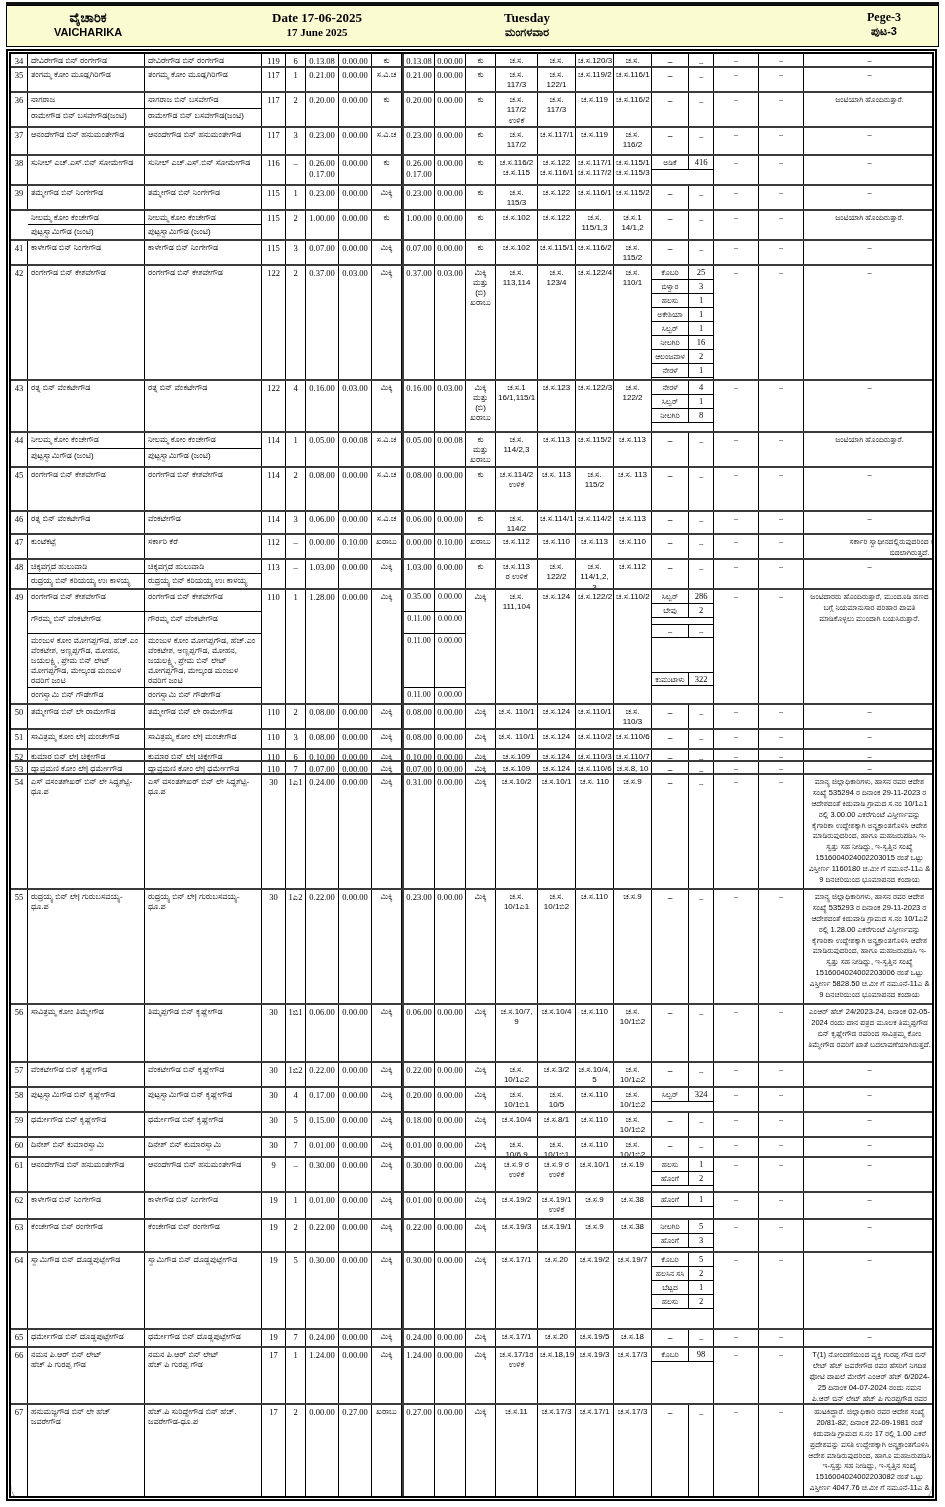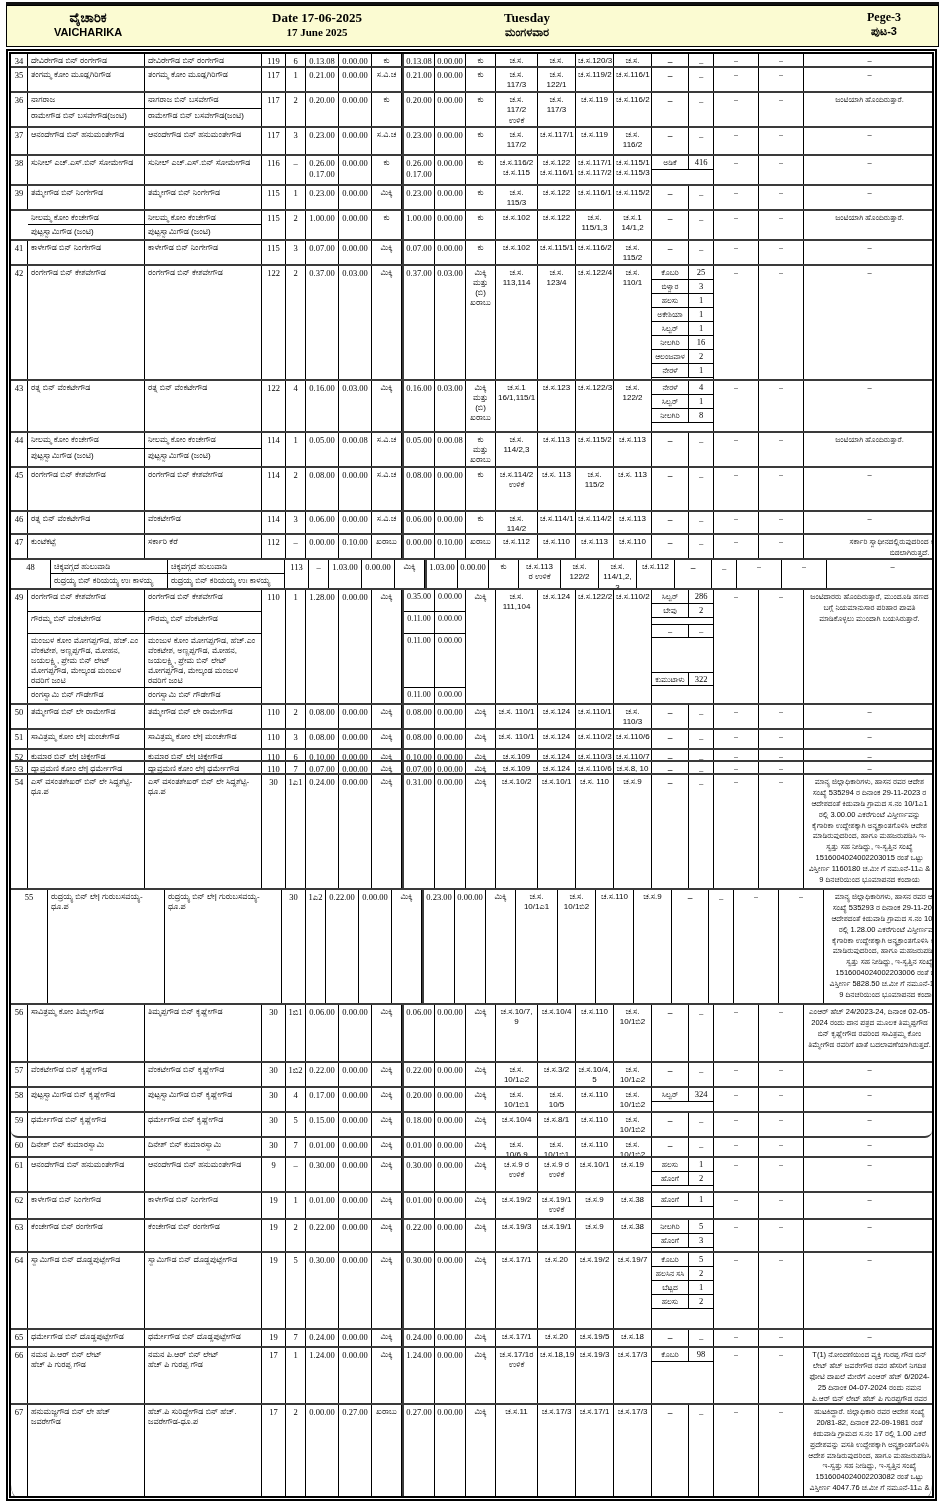--- a/index.html
+++ b/index.html
@@ -493,21 +493,21 @@
             <div class="tdash">
               <div class="tn" style="width: 37px;">–</div>
               <div class="tcnt">–</div>
             </div>
           </div>
           <div class="c dash" style="width: 45px;">–</div>
           <div class="c dash" style="width: 45px;">–</div>
           <div class="c rm" style="width: 131px; margin-left: 40px;">ಸರ್ಕಾರಿ ಸ್ವಾಧೀನದಲ್ಲಿರುವುದರಿಂದ ಆಕಾರ್ ನಿಂದ ಕೈ ಬಿಡಲಾಗಿರುತ್ತದೆ.</div>
         </div>
         <div class="row" style="height: 30px;">
-          <div class="c num" style="width: 40px;">48</div>
+          <div class="c num" style="width: 17px;">48</div>
           <div class="c segwrap left" style="width: 117px;"><div class="seg sb" style="height: 14px;">ಚಿಕ್ಕವಗ್ಗದೆ ಹುಲುವಾಡಿ</div><div class="seg" style="height: 14px;">ರುದ್ರಯ್ಯ ಬಿನ್ ಕರಿಯಯ್ಯ ಉಃ ಕಾಳಯ್ಯ</div></div>
           <div class="c segwrap left" style="width: 117px;"><div class="seg sb" style="height: 14px;">ಚಿಕ್ಕವಗ್ಗದೆ ಹುಲುವಾಡಿ</div><div class="seg" style="height: 14px;">ರುದ್ರಯ್ಯ ಬಿನ್ ಕರಿಯಯ್ಯ ಉಃ ಕಾಳಯ್ಯ</div></div>
           <div class="c num" style="width: 24px;">113</div>
           <div class="c num" style="width: 20px;">–</div>
           <div class="c num" style="width: 33px;">1.03.00</div>
           <div class="c num" style="width: 33px;">0.00.00</div>
           <div class="c" style="width: 30px;">ಮಿಕ್ಕಿ</div>
           <div class="c num band" style="width: 33px;">1.03.00</div>
           <div class="c num" style="width: 31px;">0.00.00</div>
           <div class="c" style="width: 30px;">ಕು</div>
@@ -694,21 +694,21 @@
             <div class="tdash">
               <div class="tn" style="width: 37px;">–</div>
               <div class="tcnt">–</div>
             </div>
           </div>
           <div class="c dash" style="width: 45px;">–</div>
           <div class="c dash" style="width: 45px;">–</div>
           <div class="c rm" style="width: 131px;">ಮಾನ್ಯ ಜಿಲ್ಲಾಧಿಕಾರಿಗಳು, ಹಾಸನ ರವರ ಆದೇಶ ಸಂಖ್ಯೆ 535294 ರ ದಿನಾಂಕ 29-11-2023 ರ ಆದೇಶದಂತೆ ಕಿಡುವಾಡಿ ಗ್ರಾಮದ ಸ.ನಂ 10/1ಎ1 ರಲ್ಲಿ 3.00.00 ಎಕರೆಗುಂಟೆ ವಿಸ್ತೀರ್ಣವನ್ನು ಕೈಗಾರಿಕಾ ಉದ್ದೇಶಕ್ಕಾಗಿ ಅನ್ಯಕ್ರಾಂತಗೊಳಿಸಿ ಆದೇಶ ಮಾಡಿರುವುದರಿಂದ, ಹಾಗೂ ಮಹಜರುಪಡಿಸಿ ಇ-ಸ್ವತ್ತು ಸಹ ನೀಡಿದ್ದು, ಇ-ಸ್ವತ್ತಿನ ಸಂಖ್ಯೆ 1516004024002203015 ರಂತೆ ಒಟ್ಟು ವಿಸ್ತೀರ್ಣ 1160180 ಚ.ಮೀ ಗೆ ನಮೂನೆ-11ಎ &amp; 9 ದಿನಚರಿಯಿಂದ ಭೂಮಾಪನದ ಕಂದಾಯ ಮಾಹೆಯ ಸಮೀಕ್ಷೆಯಂತೆ ಅವಾರ್ಡ್ ತಯಾರಿಸುವಾಗ ಕ್ರಮವಹಿಸಲಾಗುವುದು.</div>
         </div>
         <div class="row" style="height: 115px;">
-          <div class="c num" style="width: 37px;">55</div>
+          <div class="c num" style="width: 17px;">55</div>
           <div class="c left" style="width: 117px;">ರುದ್ರಯ್ಯ ಬಿನ್ ಲೇ| ಗುರುಬಸವಯ್ಯ-
 ಧೂ.ಪ</div>
           <div class="c left" style="width: 117px;">ರುದ್ರಯ್ಯ ಬಿನ್ ಲೇ| ಗುರುಬಸವಯ್ಯ-
 ಧೂ.ಪ</div>
           <div class="c num" style="width: 24px;">30</div>
           <div class="c num" style="width: 20px;">1ಎ2</div>
           <div class="c num" style="width: 33px;">0.22.00</div>
           <div class="c num" style="width: 33px;">0.00.00</div>
           <div class="c" style="width: 30px;">ಮಿಕ್ಕಿ</div>
           <div class="c num band" style="width: 33px;">0.23.00</div>
@@ -809,21 +809,21 @@
           <div class="trees" style="width: 62px;">
             <div class="trow">
               <div class="tn" style="width: 37px;">ಸಿಲ್ವರ್</div>
               <div class="tcnt">324</div>
             </div>
           </div>
           <div class="c dash" style="width: 45px;">–</div>
           <div class="c dash" style="width: 45px;">–</div>
           <div class="c rm" style="width: 131px;">–</div>
         </div>
-        <div class="row" style="height: 25px; border-radius: 7px;">
+        <div class="row" style="height: 25px;">
           <div class="c num" style="width: 17px;">59</div>
           <div class="c left" style="width: 117px;">ಧರ್ಮೇಗೌಡ ಬಿನ್ ಕೃಷ್ಣೇಗೌಡ</div>
           <div class="c left" style="width: 117px;">ಧರ್ಮೇಗೌಡ ಬಿನ್ ಕೃಷ್ಣೇಗೌಡ</div>
           <div class="c num" style="width: 24px;">30</div>
           <div class="c num" style="width: 20px;">5</div>
           <div class="c num" style="width: 33px;">0.15.00</div>
           <div class="c num" style="width: 33px;">0.00.00</div>
           <div class="c" style="width: 30px;">ಮಿಕ್ಕಿ</div>
           <div class="c num band" style="width: 33px;">0.18.00</div>
           <div class="c num" style="width: 31px;">0.00.00</div>

